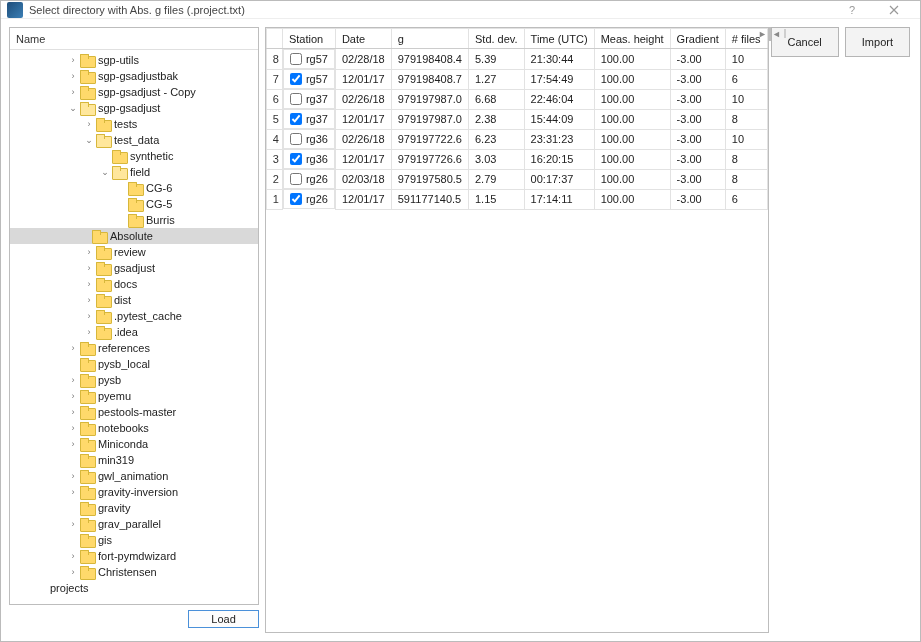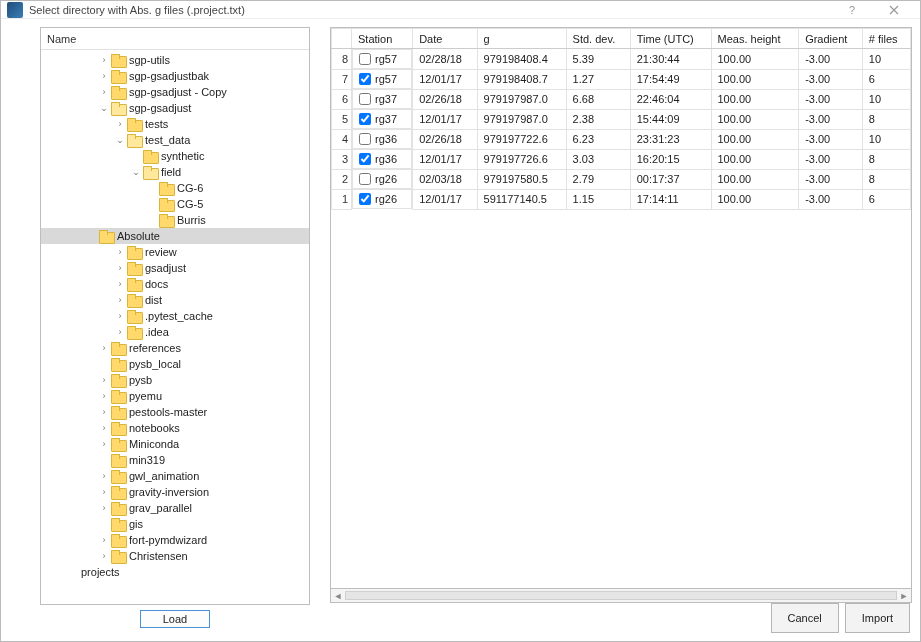--- a/index.html
+++ b/index.html
@@ -8,42 +8,42 @@
 
 
 .titlebar { height: 18px; display: flex; align-items: center; background: #fff; border-bottom: 1px solid #eee; padding: 0 6px; }
 .titlebar .icon { width: 16px; height: 16px; margin-right: 6px; background: linear-gradient(135deg,#1e4d7a,#3b7fb5); border-radius: 2px; }
 .titlebar .title { flex: 1; color: #444; }
 .titlebar .win-btns { display: flex; gap: 2px; }
 .titlebar .win-btn { width: 40px; height: 22px; display: flex; align-items: center; justify-content: center; color: #999; }
 .titlebar .win-btn svg { width: 10px; height: 10px; }
 
 
-.body { flex: 1; display: flex; padding: 8px; gap: 20px; overflow: hidden; margin-left: 31px; }
+.body { flex: 1; display: flex; padding: 8px; gap: 6px; overflow: hidden; }
 
 
 .left { width: 270px; display: flex; flex-direction: column; }
 .tree-container { flex: 1; border: 1px solid #bdbdbd; overflow-y: auto; background: #fff; position: relative; }
 .tree-header { position: sticky; top: 0; background: #fff; border-bottom: 1px solid #e0e0e0; padding: 4px 6px; color: #333; height: 22px; display:flex; align-items:center; }
 .tree { padding: 2px 0 2px 0; }
 .tree-row { display: flex; align-items: center; height: 16px; line-height: 16px; cursor: default; white-space: nowrap; }
 .tree-row.selected { background: #d9d9d9; }
 .twisty { width: 14px; height: 14px; display: flex; align-items: center; justify-content: center; color: #777; font-size: 9px; }
 .twisty.blank { visibility: hidden; }
 .folder-icon { width: 14px; height: 12px; margin-right: 4px; position: relative; flex-shrink: 0; }
 .folder-icon::before { content:""; position:absolute; left:0; top:2px; width:14px; height:10px; background:#ffd96b; border:1px solid #d7b73b; border-radius:1px; }
 .folder-icon::after { content:""; position:absolute; left:0; top:0; width:7px; height:4px; background:#ffd96b; border:1px solid #d7b73b; border-bottom:none; border-radius:1px 1px 0 0; }
 .folder-icon.open::before { background:#ffe79c; }
 .folder-icon.open::after { background:#ffe79c; }
 .tree-label { color: #222; }
-.load-row { height: 28px; display: flex; align-items: center; justify-content: center; }
+.load-row { height: 28px; display: flex; align-items: center; justify-content: flex-end; }
 .load-btn { padding: 2px 22px; border: 1px solid #4a90d9; background: #fdfdfd; color: #222; }
 
 
-.right { flex: 1; display: flex; flex-direction: column; }
+.right { flex: 1; display: flex; }
 .table-container { flex: 1; border: 1px solid #bdbdbd; overflow: auto; background: #fff; }
 table { border-collapse: collapse; width: 100%; }
 th, td { border: 0.5px solid #e2e2e2; padding: 3px 6px; text-align: left; white-space: nowrap; color: #222; height: 20px; }
 th { background: #fff; font-weight: 400; position: sticky; top: 0; border-bottom: 1px solid #ccc;}
 td.idx { text-align: right; color: #333; width: 18px; padding-right:3px;}
 td.station { display: flex; align-items: center; gap: 4px; border-right:0.5px solid #e2e2e2;}
 input[type=checkbox] { width: 12px; height: 12px; margin:0; }
 .scroll-strip { height: 14px; border:1px solid #bdbdbd; border-top:none; background:#f4f4f4; position:relative; }
 .scroll-strip::before { content:""; position:absolute; left:14px; right:14px; top:2px; bottom:2px; background:#e5e5e5; border:1px solid #cfcfcf; }
 .scroll-strip .arr { position:absolute; top:2px; width:12px; height:10px; color:#888; font-size:9px; display:flex; align-items:center; justify-content:center;}
@@ -127,21 +127,21 @@
             <div class="tree-row" style="padding-left: 104px;">
               <span class="twisty blank"></span>
               <span class="folder-icon"></span>
               <span class="tree-label">CG-5</span>
             </div>
             <div class="tree-row" style="padding-left: 104px;">
               <span class="twisty blank"></span>
               <span class="folder-icon"></span>
               <span class="tree-label">Burris</span>
             </div>
-            <div class="tree-row selected" style="padding-left: 44px;">
+            <div class="tree-row selected" style="padding-left: 68px;">
               <span class="twisty blank"></span>
               <span class="folder-icon"></span>
               <span class="tree-label">Absolute</span>
             </div>
             <div class="tree-row" style="padding-left: 72px;">
               <span class="twisty">›</span>
               <span class="folder-icon"></span>
               <span class="tree-label">review</span>
             </div>
             <div class="tree-row" style="padding-left: 72px;">
@@ -211,20 +211,25 @@
             </div>
             <div class="tree-row" style="padding-left: 56px;">
               <span class="twisty">›</span>
               <span class="folder-icon"></span>
               <span class="tree-label">gwl_animation</span>
             </div>
             <div class="tree-row" style="padding-left: 56px;">
               <span class="twisty">›</span>
               <span class="folder-icon"></span>
               <span class="tree-label">gravity-inversion</span>
+            </div>
+            <div class="tree-row" style="padding-left: 56px;">
+              <span class="twisty blank"></span>
+              <span class="folder-icon"></span>
+              <span class="tree-label">gravity</span>
             </div>
             <div class="tree-row" style="padding-left: 56px;">
               <span class="twisty">›</span>
               <span class="folder-icon"></span>
               <span class="tree-label">grav_parallel</span>
             </div>
             <div class="tree-row" style="padding-left: 56px;">
               <span class="twisty blank"></span>
               <span class="folder-icon"></span>
               <span class="tree-label">gis</span>

